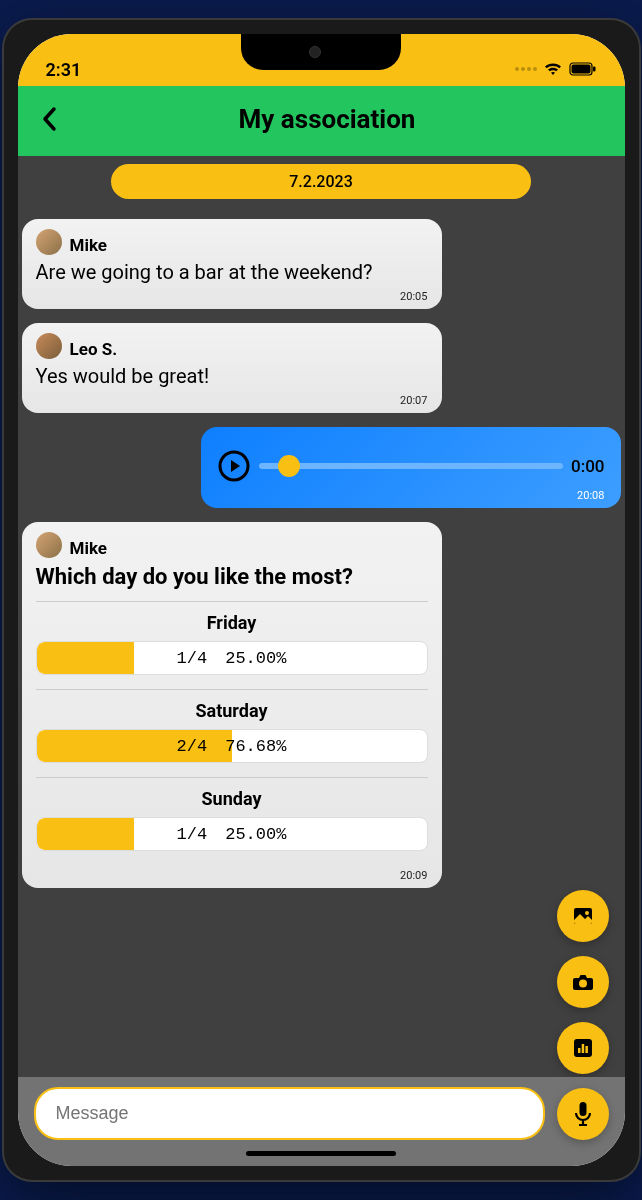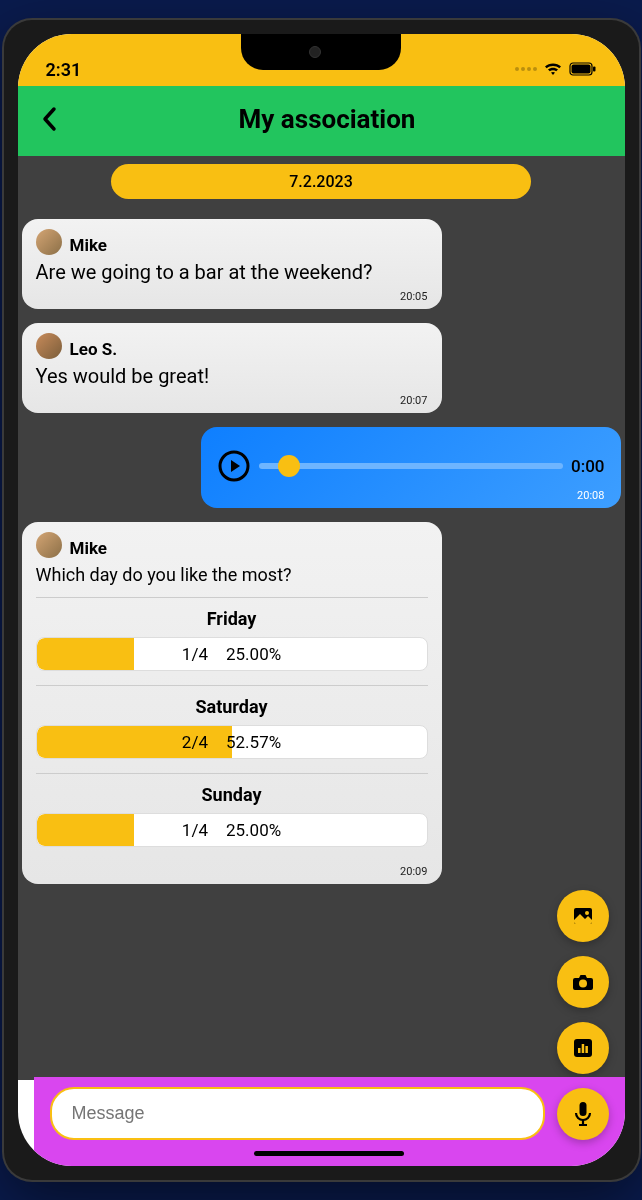--- a/index.html
+++ b/index.html
@@ -141,52 +141,53 @@
   top: 50%;
   left: 10%;
   transform: translate(-50%, -50%);
   width: 22px;
   height: 22px;
   background: #f9bf12;
   border-radius: 50%;
 }
 .audio-time { color: #000; font-weight: 500; font-size: 17px; }
 .audio-message .msg-time { color: #fff; }
-.poll-question { font-weight: 400; font-size: 18px; margin: 6px 0 12px; }
+.poll-question { font-weight: 700; font-size: 22px; margin: 6px 0 12px; }
 .poll-option { border-top: 1px solid #ccc; padding: 10px 0 14px; }
 .poll-label { text-align: center; font-size: 18px; margin-bottom: 8px; font-weight: bold; }
 .poll-bar {
   height: 34px;
   background: #fff;
   border: 1px solid #ddd;
   border-radius: 8px;
   position: relative;
   overflow: hidden;
   display: flex;
   align-items: center;
   justify-content: center;
   gap: 18px;
   font-size: 17px;
+  font-family: Liberation Mono, monospace;
 }
 .poll-fill {
   position: absolute;
   top: 0;
   left: 0;
   height: 100%;
   background: #f9bf12;
   border-radius: 8px 0 0 8px;
 }
 .poll-bar span { position: relative; z-index: 1; }
 .bottom-bar {
   position: absolute;
   bottom: 0;
-  left: 16px;
+  left: 0;
   right: 0;
   padding: 10px 16px 26px;
-  background: #d946ef;
+  background: #737373;
 }
 .input-row { display: flex; align-items: center; gap: 12px; }
 .msg-input {
   flex: 1;
   border: 2px solid #f9bf12;
   border-radius: 24px;
   padding: 14px 20px;
   font-size: 18px;
   outline: none;
   color: #888;
@@ -314,21 +315,21 @@
             <span>1/4</span>
             <span>25.00%</span>
           </div>
         </div>
 
         <div class="poll-option">
           <div class="poll-label">Saturday</div>
           <div class="poll-bar">
             <div class="poll-fill" style="width:50%"></div>
             <span>2/4</span>
-            <span>52.57%</span>
+            <span>76.68%</span>
           </div>
         </div>
 
         <div class="poll-option">
           <div class="poll-label">Sunday</div>
           <div class="poll-bar">
             <div class="poll-fill" style="width:25%"></div>
             <span>1/4</span>
             <span>25.00%</span>
           </div>

